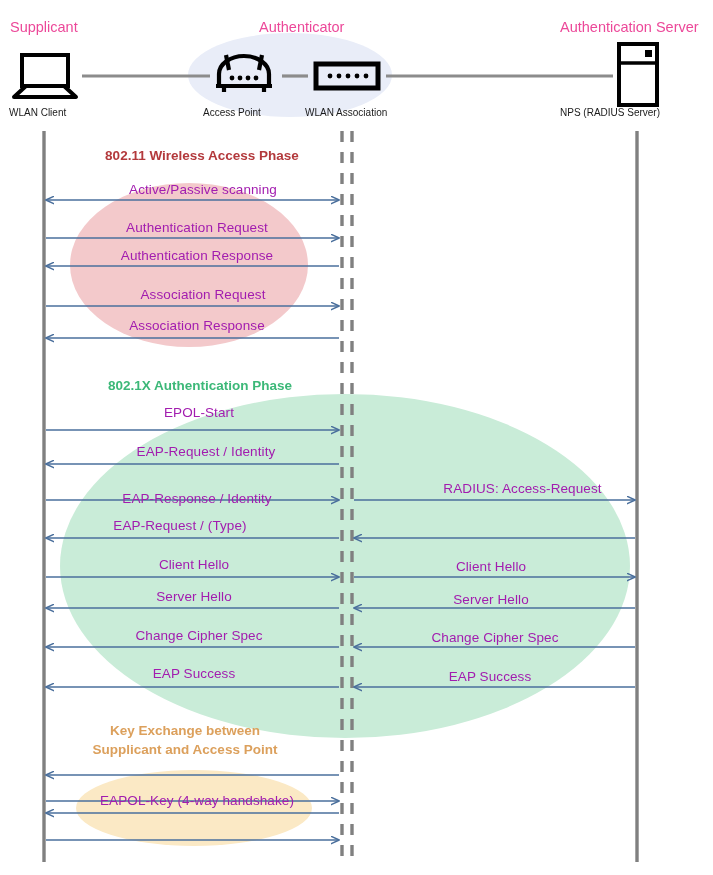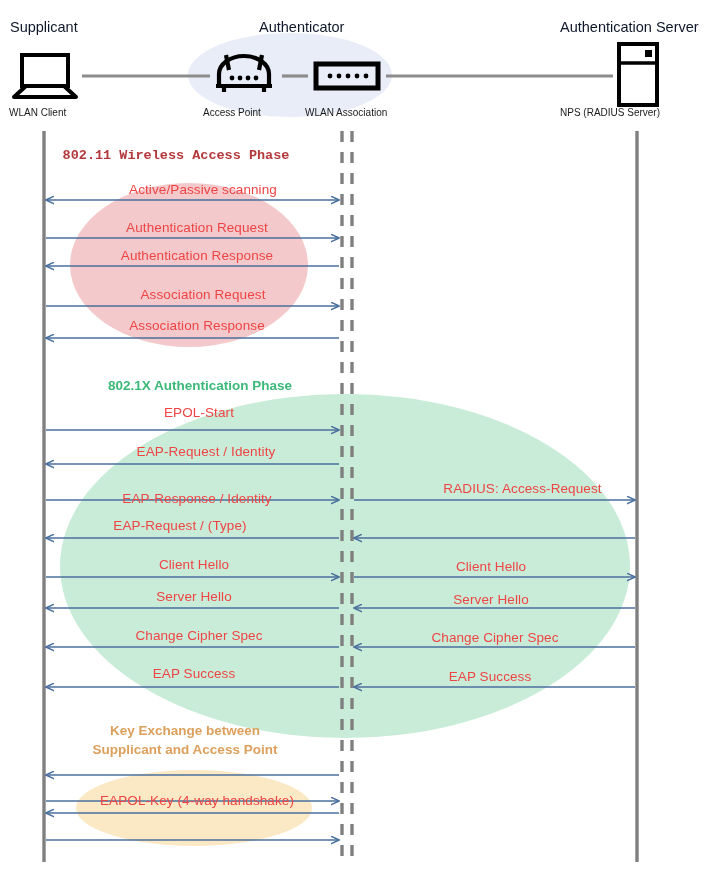--- a/index.html
+++ b/index.html
@@ -11,38 +11,38 @@
   }
   #stage{position:relative;width:713px;height:875px;overflow:hidden;background:#fff;}
 
   
   .layer-ellipse{position:absolute;left:0;top:0;width:713px;height:875px;z-index:1;}
   .layer-lines  {position:absolute;left:0;top:0;width:713px;height:875px;z-index:2;}
   .layer-text   {position:absolute;left:0;top:0;width:713px;height:875px;z-index:3;}
 
   
   .role-label{
-    position:absolute;font-size:14.5px;color:#0f172a;white-space:nowrap;
+    position:absolute;font-size:14.5px;color:#ec4899;white-space:nowrap;
   }
   .node-label{
     position:absolute;font-size:10px;color:#1a1a1a;white-space:nowrap;
   }
 
   
   .phase-label{
     position:absolute;font-size:13.5px;white-space:nowrap;text-align:center;
     line-height:19px;font-weight:600;
   }
   .phase-11{color:#b3393c;}
   .phase-1x{color:#3cb878;}
   .phase-key{color:#dca05c;}
 
   
   .msg{
-    position:absolute;font-size:13.5px;color:#ef4444;white-space:nowrap;
+    position:absolute;font-size:13.5px;color:#a21caf;white-space:nowrap;
     text-align:center;letter-spacing:0.1px;
   }
   .msg-c{transform:translateX(-50%);}
 </style>
 </head>
 <body>
 
 <div id="stage">
 
   <svg class="layer-ellipse" viewBox="0 0 713 875">
@@ -150,21 +150,21 @@
 
     <div class="role-label" style="left:10px;top:19px;">Supplicant</div>
     <div class="role-label" style="left:259px;top:19px;">Authenticator</div>
     <div class="role-label" style="left:560px;top:19px;">Authentication Server</div>
 
     <div class="node-label" style="left:9px;top:107px;">WLAN Client</div>
     <div class="node-label" style="left:203px;top:107px;">Access Point</div>
     <div class="node-label" style="left:305px;top:107px;">WLAN Association</div>
     <div class="node-label" style="left:560px;top:107px;">NPS (RADIUS Server)</div>
 
-    <div class="phase-label phase-11 msg-c" style="left:176px;top:146px;font-family:Liberation Mono, monospace;">802.11 Wireless Access Phase</div>
+    <div class="phase-label phase-11 msg-c" style="left:202px;top:146px;">802.11 Wireless Access Phase</div>
     <div class="phase-label phase-1x msg-c" style="left:200px;top:376px;">802.1X Authentication Phase</div>
     <div class="phase-label phase-key msg-c" style="left:185px;top:740px;">Supplicant and Access Point</div>
     <div class="phase-label phase-key msg-c" style="left:185px;top:721px;">Key Exchange between</div>
 
     <div class="msg msg-c" style="left:203px;top:182px;">Active/Passive scanning</div>
     <div class="msg msg-c" style="left:197px;top:220px;">Authentication Request</div>
     <div class="msg msg-c" style="left:197px;top:248px;">Authentication Response</div>
     <div class="msg msg-c" style="left:203px;top:287px;">Association Request</div>
     <div class="msg msg-c" style="left:197px;top:318px;text-align:center;">Association Response</div>
 

